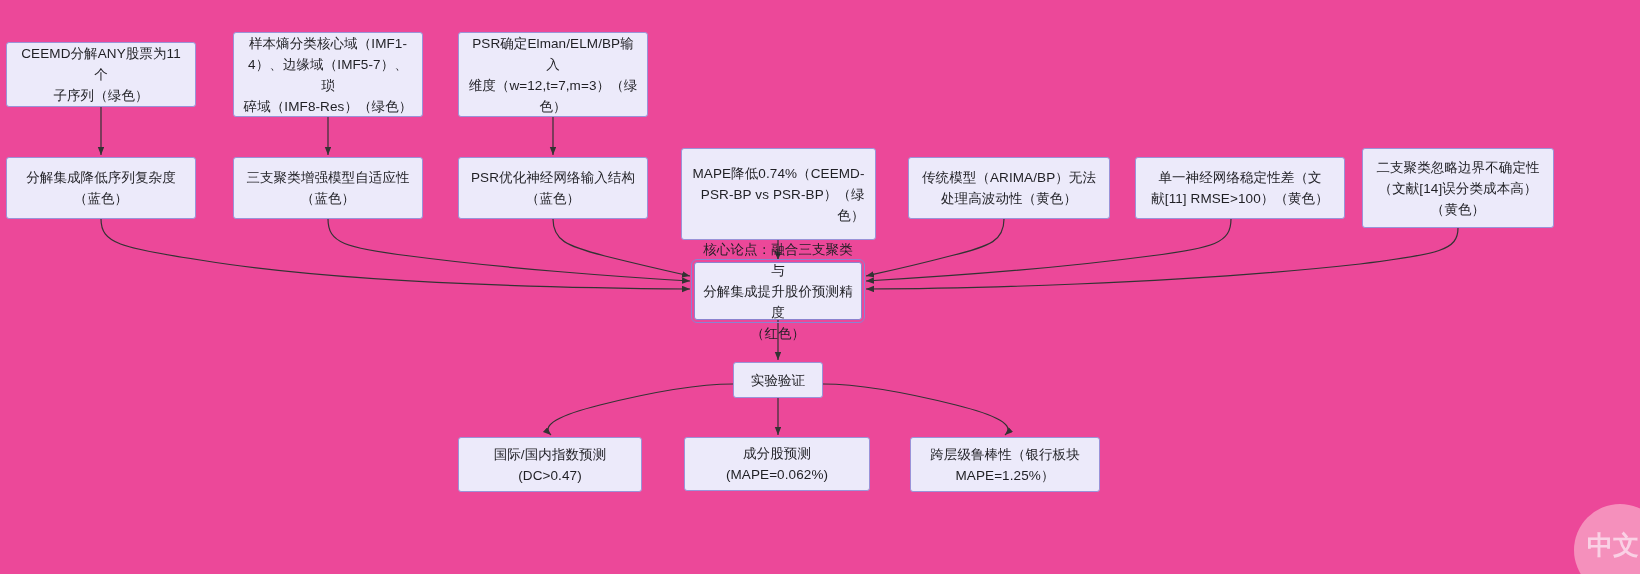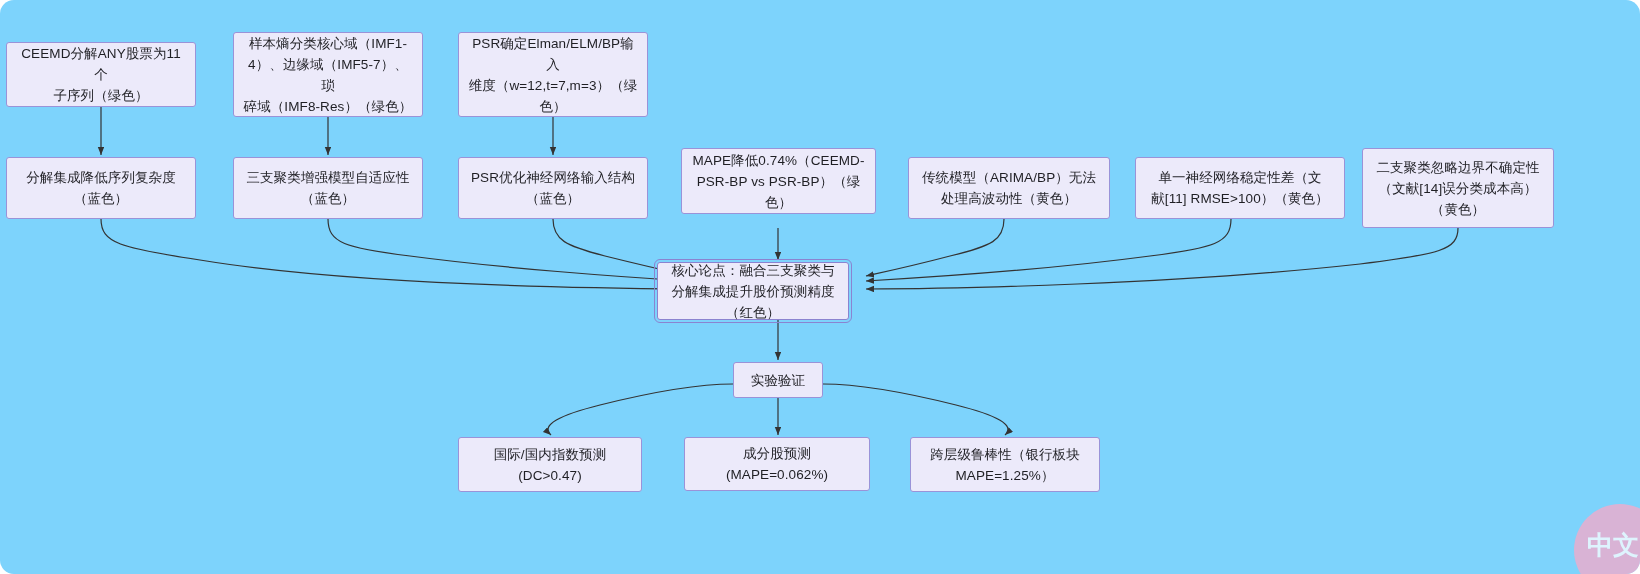--- a/index.html
+++ b/index.html
@@ -7,23 +7,22 @@
     padding: 0;
     background: #ffffff;
   }
   body {
     font-family: "Liberation Sans", "DejaVu Sans", sans-serif;
   }
   #canvas {
     position: relative;
     width: 1640px;
     height: 574px;
-    background: #7dd3fc;
+    background: #ec4899;
     overflow: hidden;
-    border-radius: 14px;
   }
   #edges {
     position: absolute;
     left: 0;
     top: 0;
     width: 1640px;
     height: 574px;
     pointer-events: none;
   }
   .node {
@@ -134,21 +133,21 @@
   <div class="node" style="left:233px;top:157px;width:190px;height:62px;">
     <span class="txt">三支聚类增强模型自适应性
 （蓝色）</span>
   </div>
 
   <div class="node" style="left:458px;top:157px;width:190px;height:62px;">
     <span class="txt">PSR优化神经网络输入结构
 （蓝色）</span>
   </div>
 
-  <div class="node" style="left:681px;top:148px;width:195px;height:66px;">
+  <div class="node" style="left:681px;top:148px;width:195px;height:92px;text-align:right;">
     <span class="txt">MAPE降低0.74%（CEEMD-
 PSR-BP vs PSR-BP）（绿
 色）</span>
   </div>
 
   <div class="node" style="left:908px;top:157px;width:202px;height:62px;">
     <span class="txt">传统模型（ARIMA/BP）无法
 处理高波动性（黄色）</span>
   </div>
 
@@ -156,21 +155,21 @@
     <span class="txt">单一神经网络稳定性差（文
 献[11] RMSE&gt;100）（黄色）</span>
   </div>
 
   <div class="node" style="left:1362px;top:148px;width:192px;height:80px;">
     <span class="txt">二支聚类忽略边界不确定性
 （文献[14]误分类成本高）
 （黄色）</span>
   </div>
 
-  <div class="node core" style="left:657px;top:262px;width:192px;height:58px;">
+  <div class="node core" style="left:694px;top:262px;width:168px;height:58px;">
     <span class="txt">核心论点：融合三支聚类与
 分解集成提升股价预测精度
 （红色）</span>
   </div>
 
   <div class="node" style="left:733px;top:362px;width:90px;height:36px;">
     <span class="txt">实验验证</span>
   </div>
 
   <div class="node" style="left:458px;top:437px;width:184px;height:55px;">

